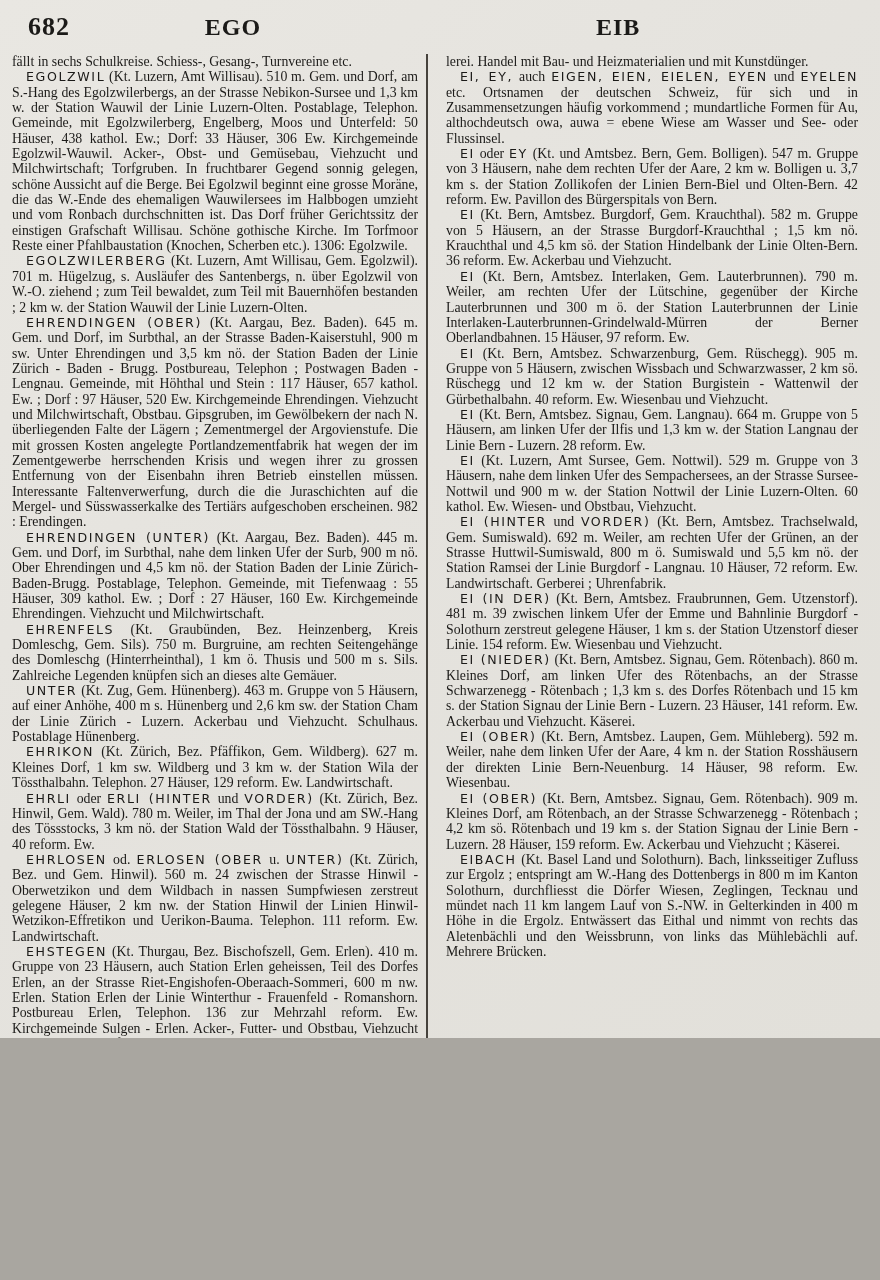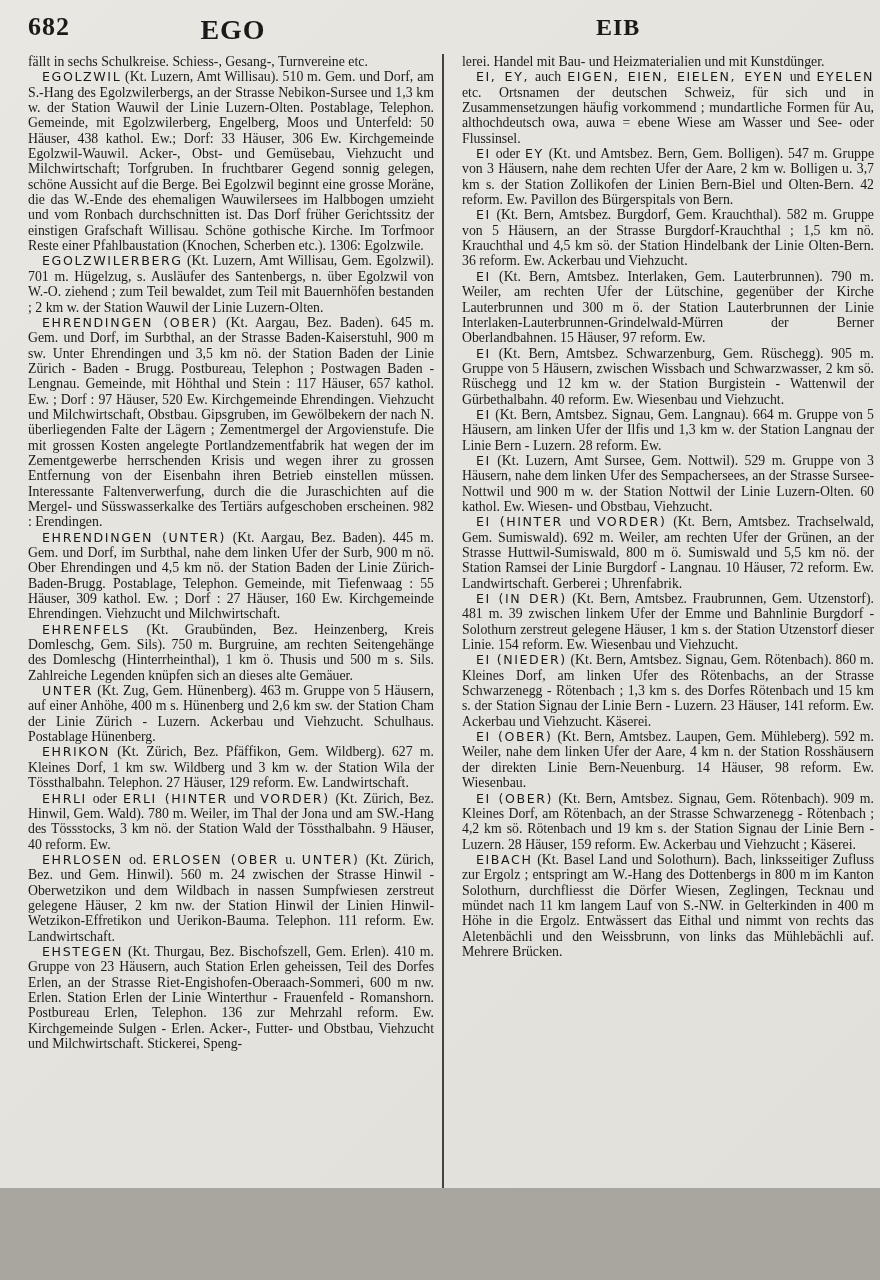--- a/index.html
+++ b/index.html
@@ -4,52 +4,52 @@
 <style>
   html, body { margin: 0; padding: 0; }
   body {
     width: 880px; height: 1280px;
     background: #a9a6a0;
     font-family: "Liberation Serif", "DejaVu Serif", serif;
     overflow: hidden;
   }
   .page {
     position: relative;
-    width: 880px; height: 1188px;
+    width: 880px; height: 1038px;
     background: linear-gradient(135deg, #e9e7e2 0%, #e5e3de 45%, #e2e0da 100%);
     color: #1b1a18;
     overflow: hidden;
   }
   .running-header {
     position: absolute; top: 12px; left: 0; right: 0; height: 34px;
   }
   .page-number {
     position: absolute; left: 28px; top: 0;
     font-size: 26px; font-weight: bold; letter-spacing: 1px;
   }
   .head-left {
     position: absolute; left: 168px; width: 130px; top: 2px;
-    text-align: center; font-size: 28px; font-weight: bold; letter-spacing: 1px;
+    text-align: center; font-size: 24px; font-weight: bold; letter-spacing: 1px;
   }
   .head-right {
     position: absolute; left: 596px; width: 130px; top: 2px;
     text-align: left; font-size: 24px; font-weight: bold; letter-spacing: 1px;
   }
   .body-area {
     position: absolute; top: 54px; left: 0; right: 0; bottom: 0;
     display: flex;
   }
   .col {
     height: 1222px;
     overflow: hidden;
     text-align: justify;
     font-size: 13.8px;
     line-height: 15.35px;
   }
-  .col-left  { width: 406px; margin-left: 28px; }
+  .col-left  { width: 406px; margin-left: 12px; }
   .col-right { width: 412px; margin-left: 18px; }
   .divider {
     width: 2px; height: 1218px; margin-left: 8px;
     background: #46423c;
   }
   p.para { margin: 0; padding: 0; }
   p.para.indent { text-indent: 14px; }
   .headword {
     font-family: "DejaVu Sans", "Liberation Sans", sans-serif;
     font-weight: normal;

